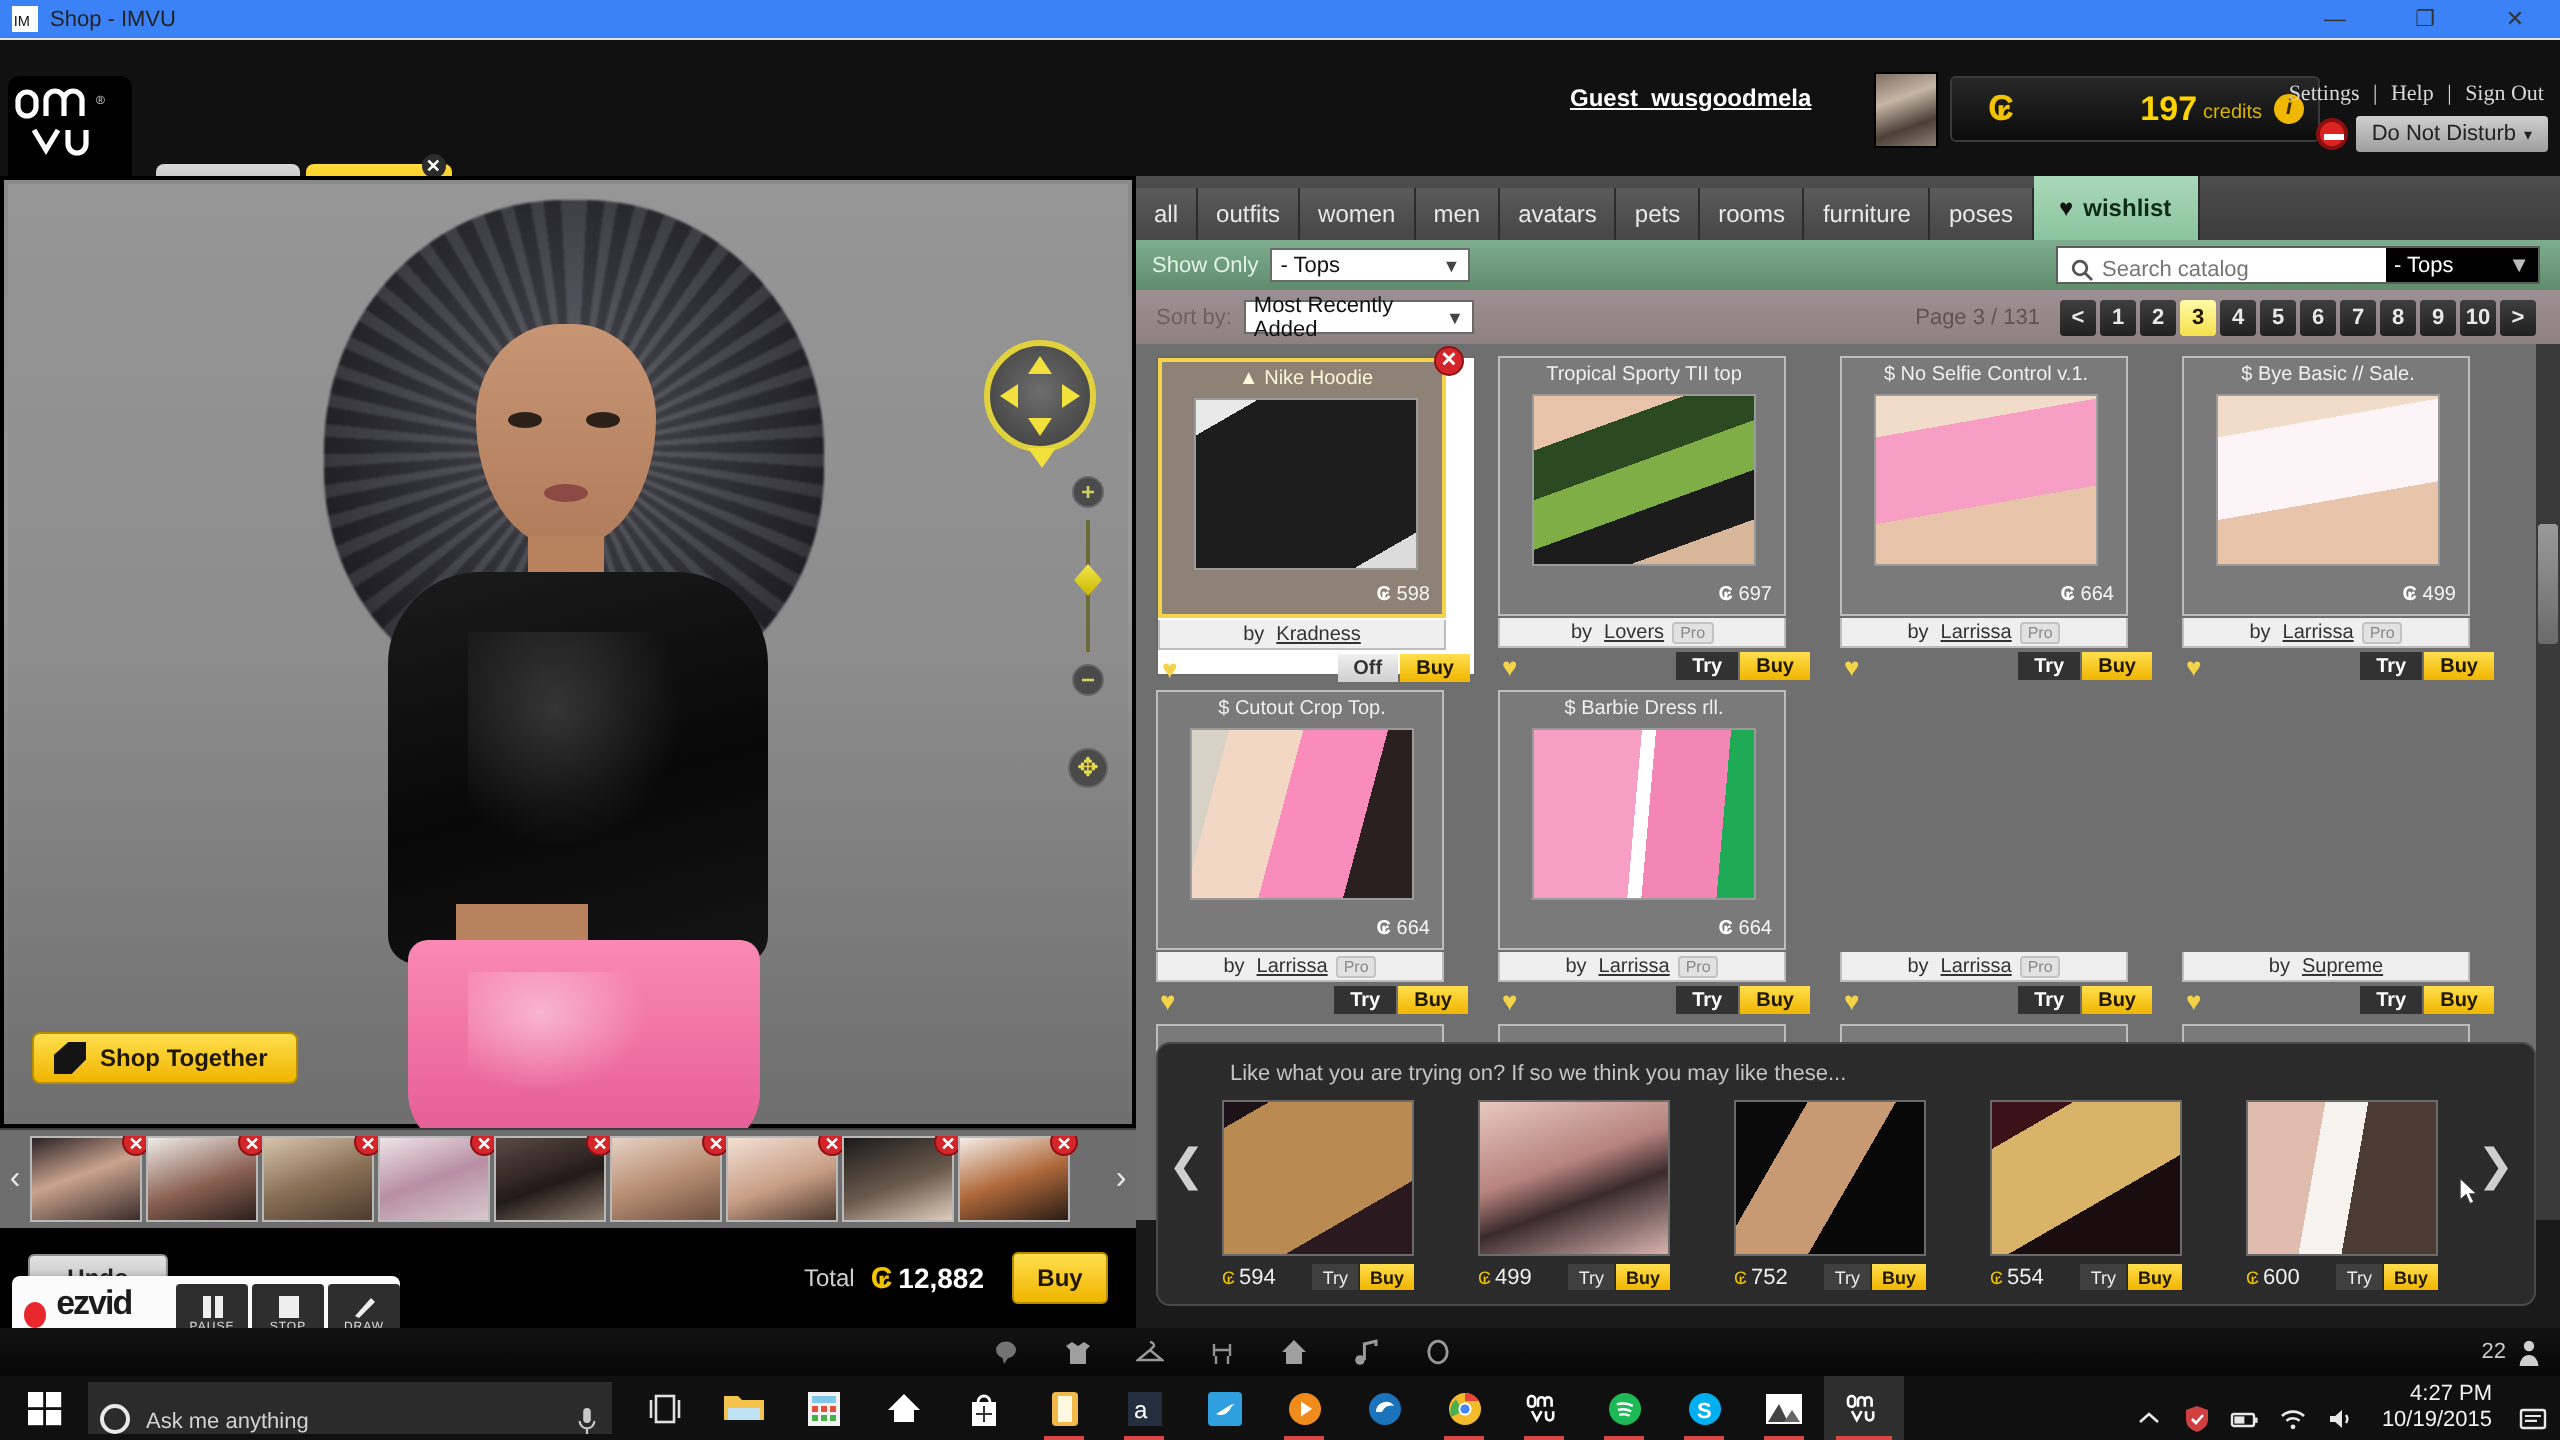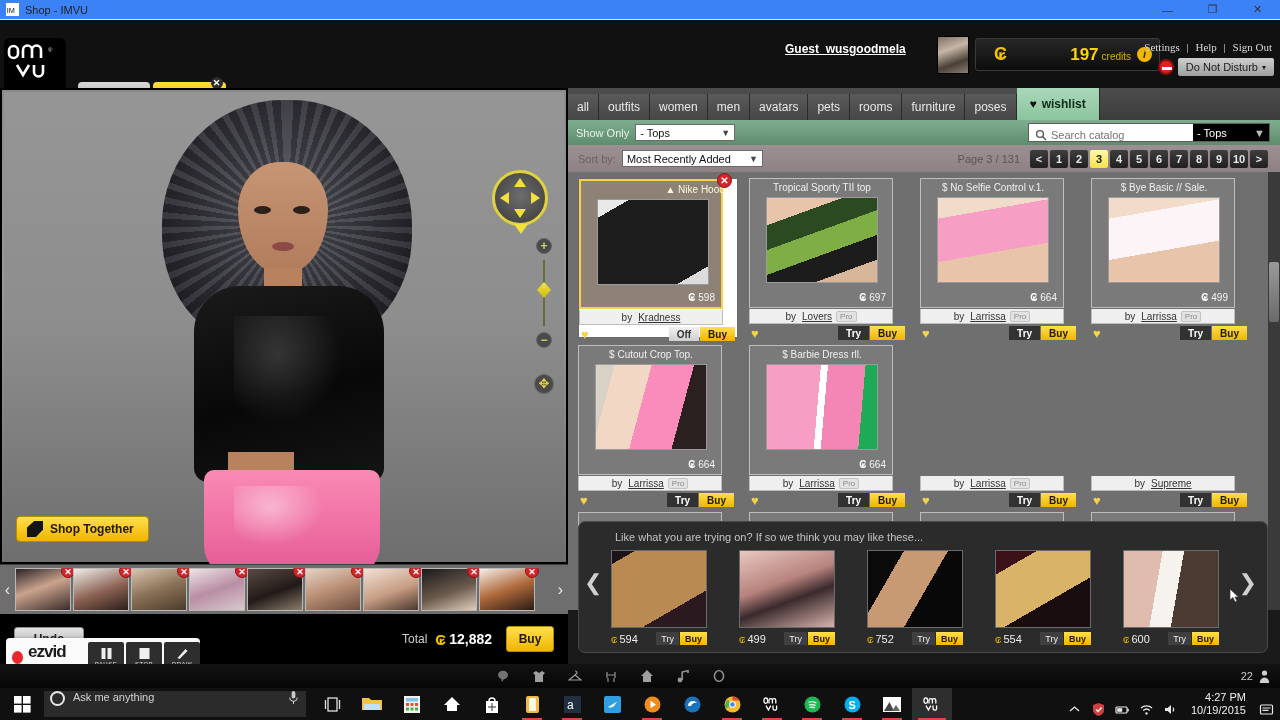--- a/index.html
+++ b/index.html
@@ -217,21 +217,21 @@
   .pg.cur { background:linear-gradient(#fff9a8,#f4e14a); color:#201800; }
 
   .grid { position:absolute; left:0; top:84px; width:700px; height:438px;
     background:#6f6f6f; overflow:hidden; padding:6px 0 0 10px; }
   .card { position:relative; float:left; width:160px; height:160px; margin:0 11px 7px 0; }
   .card-box { position:absolute; left:0; top:0; width:144px; height:130px;
     background:#7a7a7a; border:1px solid #bdbdbd; }
   .card.sel .card-box { border:2px solid #f3d34a; background:#8d8275; }
   .card-title { position:absolute; left:0; top:3px; width:144px; text-align:center;
     font-size:10px; color:#f0f0f0; overflow:hidden; white-space:nowrap; }
-  .card.sel .card-title { color:#fff7d8;margin-left:46px; }
+  .card.sel .card-title { color:#fff7d8; }
   .card-img { position:absolute; left:16px; top:18px; width:112px; height:86px; background:#fff;
     border:1px solid #9a9a9a; overflow:hidden; }
   .card-price { position:absolute; right:6px; bottom:4px; font-size:10px; color:#f4f4f4; }
   .card-price .cc { color:#fff; font-weight:bold; }
   .card-by { position:absolute; left:0; top:131px; width:144px; height:15px;
     background:#efefef; border:1px solid #bdbdbd; border-top:0;
     display:flex; align-items:center; justify-content:center; font-size:10px; color:#333; }
   .card-by a { color:#333; text-decoration:underline; margin-left:6px; }
   .badge-pro { margin-left:4px; font-size:8px; color:#8b8b8b; border:1px solid #c3c3c3;
     background:#e2e2e2; padding:0 3px; border-radius:2px; }
@@ -274,21 +274,21 @@
     background:linear-gradient(#131313,#060606); display:flex; align-items:center; }
   .cb-icons { display:flex; margin-left:496px; gap:22px; align-items:center; }
   .cb-ic { width:14px; height:14px; opacity:.72; }
   .cb-right { margin-left:auto; display:flex; align-items:center; margin-right:8px; gap:4px; }
   .cb-count { color:#ccc; font-size:11px; }
 
   
   .taskbar { position:absolute; left:0; bottom:0; width:1280px; height:32px;
     background:#101010; display:flex; align-items:center; }
   .start { width:44px; height:32px; display:flex; align-items:center; justify-content:center; }
-  .cortana { width:262px; height:26px; background:#2b2b2b; display:flex; align-items:flex-start; }
+  .cortana { width:262px; height:26px; background:#2b2b2b; display:flex; align-items:flex-end; }
   .cortana-circ { width:15px;height:15px;border-radius:50%;border:2px solid #e8e8e8;margin:0 8px 0 6px;flex:none; }
   .cortana-txt { color:#d2d2d2; font-size:11px; }
   .mic { margin-left:auto; margin-right:8px; width:9px; height:13px; }
   .tb-apps { display:flex; align-items:center; margin-left:6px; }
   .tapp { width:40px; height:32px; display:flex; align-items:center; justify-content:center; position:relative; }
   .tapp.active { background:#2e2e2e; }
   .tapp.active:after { content:""; position:absolute; bottom:0; left:6px; width:28px; height:2px; background:#d84646; }
   .tapp.run:after { content:""; position:absolute; bottom:0; left:10px; width:20px; height:2px; background:#d84646; }
   .tray { margin-left:auto; display:flex; align-items:flex-end; gap:9px; margin-right:6px; }
   .clock { color:#f0f0f0; font-size:11px; line-height:13px; text-align:right; margin-left:4px; margin-right:4px; }
@@ -532,21 +532,21 @@
         <input class="search-in" placeholder="Search catalog" style="">
         <div class="search-sel">
           <span>- Tops</span>
           <span class="cv" style="margin-left:auto;color:#bbb">▼</span>
         </div>
       </div>
     </div>
 
     <div class="sort-bar">
       <span class="sort-lbl">Sort by:</span>
-      <div class="sel" style="width:141px">
+      <div class="sel" style="width:115px">
         <span>Most Recently Added</span>
         <span class="cv">▼</span>
       </div>
       <span class="page-info">Page 3 / 131</span>
       <div class="pager" id="pager">
           <div class="pg">&lt;</div>
           <div class="pg">1</div>
           <div class="pg">2</div>
           <div class="pg cur">3</div>
           <div class="pg">4</div>

